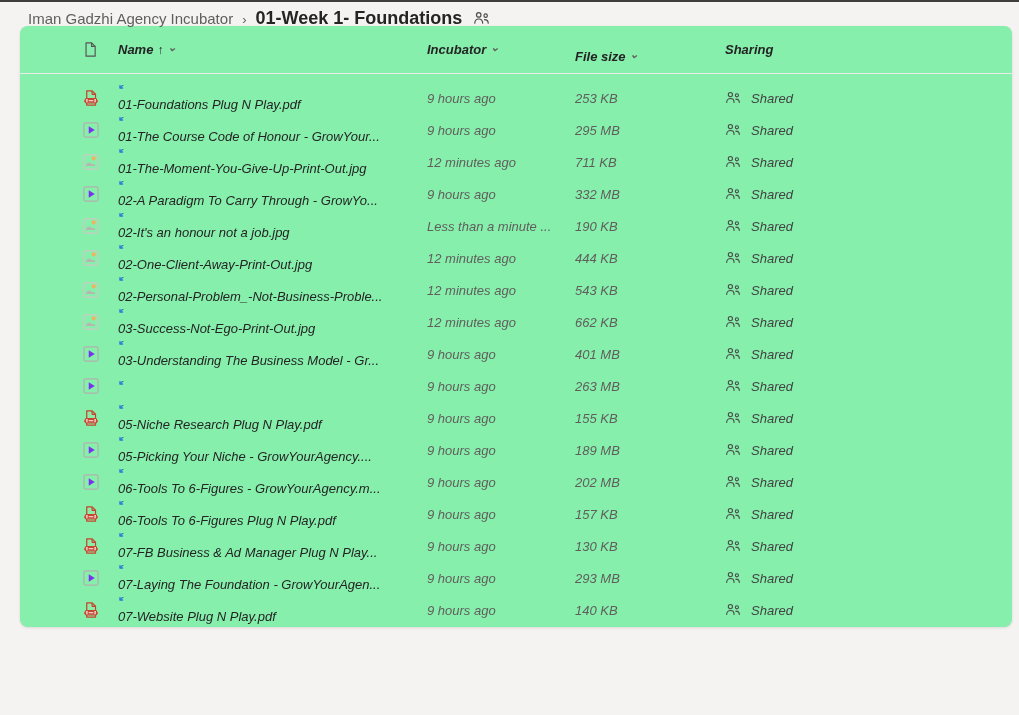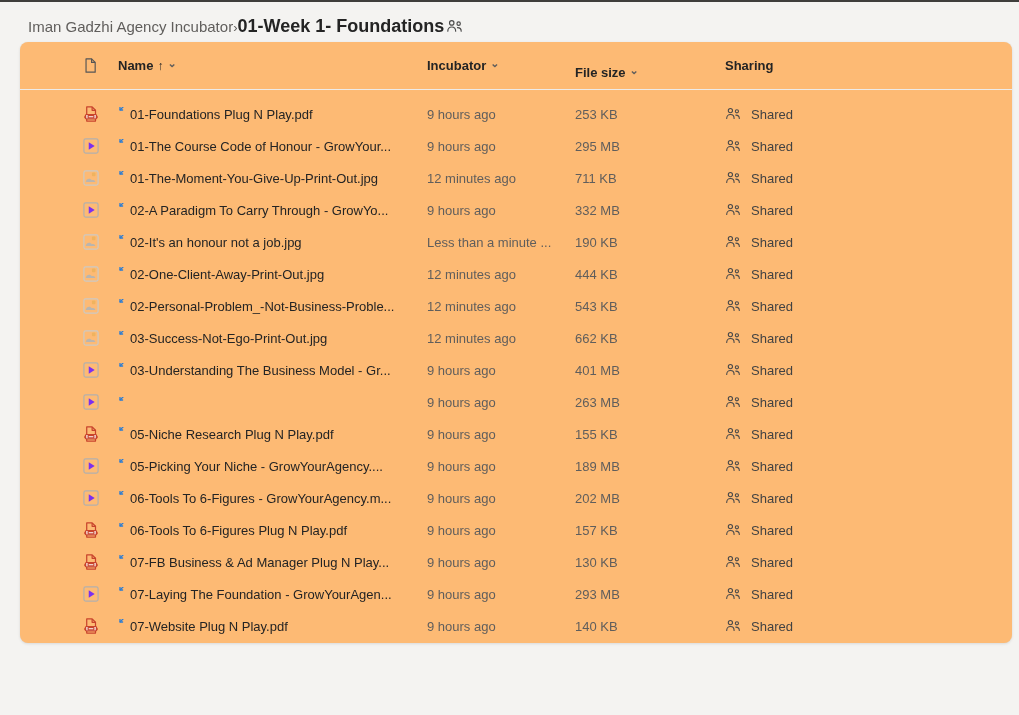--- a/index.html
+++ b/index.html
@@ -4,33 +4,34 @@
 <style>
   * { margin:0; padding:0; box-sizing:border-box; }
   html,body { width:1019px; height:715px; overflow:hidden; }
   body {
     font-family:"Liberation Sans", sans-serif;
     background:#f4f3f1;
     color:#242424;
   }
   .topline { height:2px; background:#3f3e3c; width:100%; }
   .breadcrumb {
-    display:flex; align-items:center; 
-    padding:9px 0 0 28px; height:40px; font-size:15px;
+    display:flex; align-items:center; gap:9px;
+    padding:9px 0 0 28px; height:24px; font-size:15px;
   }
   .breadcrumb .parent { color:#605e5c; cursor:pointer; }
   .breadcrumb .sep { color:#605e5c; font-size:13px; padding-top:1px; }
   .breadcrumb .current { color:#242424; font-weight:700; font-size:18px; }
   .breadcrumb .people { display:inline-flex; margin-left:2px; }
 
   .card {
     margin-left:20px; width:992px; height:601px;
-    background:#fdba74; border-radius:8px;
+    background:#86efac; border-radius:8px;
     box-shadow:0 1px 3px rgba(0,0,0,.10), 0 0 1px rgba(0,0,0,.06);
     overflow:hidden;
+    font-style:italic;
   }
   .header-row {
     display:flex; align-items:center; height:48px;
     border-bottom:1px solid #edebe9;
     font-size:13px; font-weight:600; color:#242424;
   }
   .hcell { display:flex; align-items:center; gap:4px; background:none; border:none;
            font:inherit; color:inherit; cursor:pointer; padding:0; }
   .col-icon   { width:36px; margin-left:62px; display:flex; align-items:center; }
   .col-name   { width:309px; }
@@ -40,21 +41,21 @@
   .sort-arrow { font-size:12px; color:#242424; }
   .chev { font-size:11px; color:#605e5c; position:relative; top:-2px; }
 
   .rows { padding:8px 0 6px 0; }
   .row {
     display:flex; align-items:center; height:32px;
     font-size:13px; cursor:pointer;
   }
   .cell-icon { width:36px; margin-left:62px; display:flex; align-items:center; }
   .cell-name { width:309px; display:flex; align-items:flex-start; gap:1px;
-               color:#242424; white-space:nowrap; overflow:hidden; }
+               color:#242424; white-space:nowrap; overflow:hidden;flex-direction:column; }
   .badge { position:relative; top:-6px; flex:0 0 auto; }
   .cell-mod  { width:148px; color:#605e5c; white-space:nowrap; overflow:hidden; }
   .cell-size { width:150px; color:#605e5c; }
   .cell-share{ flex:1; display:flex; align-items:center; gap:10px; color:#424242; }
   svg { display:block; }
 </style>
 </head>
 <body>
 
 <div class="topline"></div>

